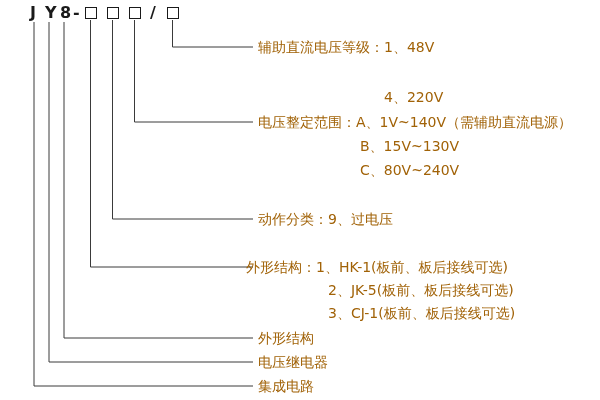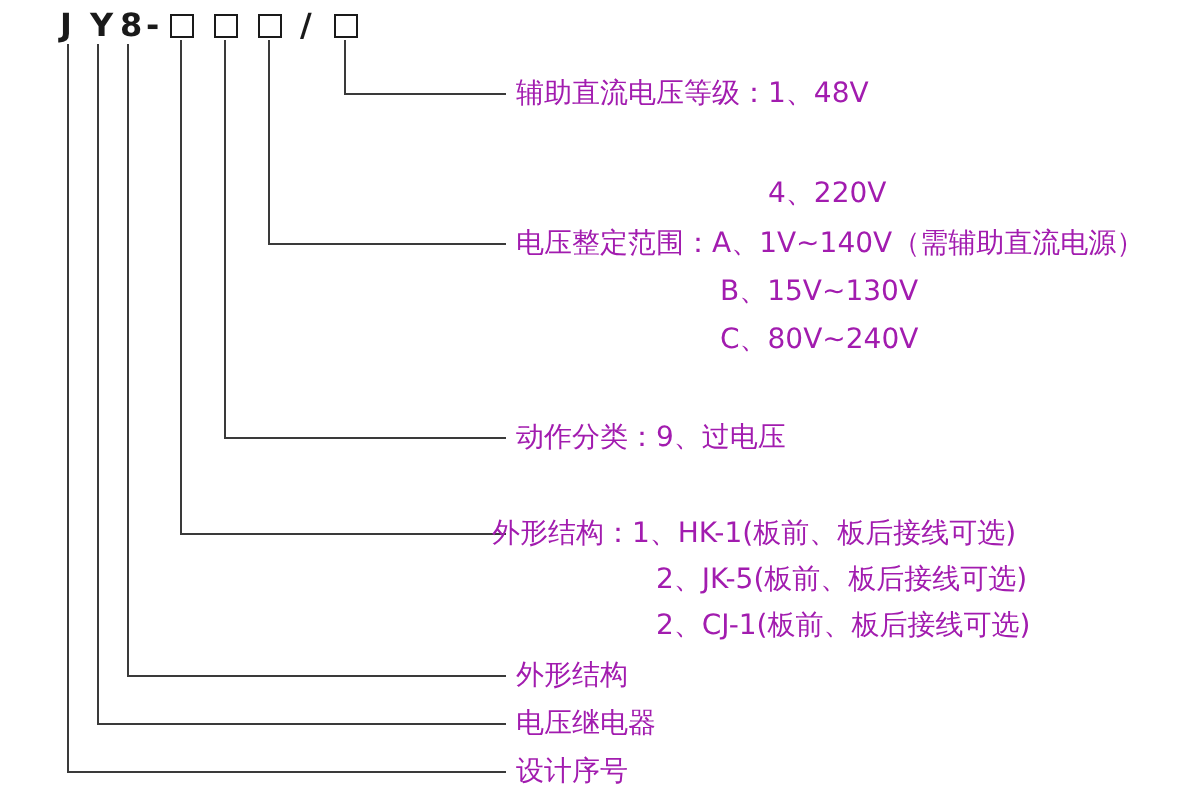--- a/index.html
+++ b/index.html
@@ -26,21 +26,21 @@
     width:12px;height:12px;
     border:1.4px solid #1a1a1a;
     background:#ffffff;
     box-sizing:border-box;
   }
   .row{
     position:absolute;
     font-size:14px;
     line-height:18px;
     white-space:nowrap;
-    color:#a21caf;
+    color:#a16207;
   }
   svg.lines{
     position:absolute;
     left:0;top:0;
     width:600px;height:400px;
   }
   svg.lines path{
     fill:none;
     stroke:#3a3a3a;
     stroke-width:1;
@@ -75,19 +75,19 @@
   <div class="row" style="top:88px;left:384px">4、220V</div>
 
   <div class="row" style="top:113px;left:258px">电压整定范围：A、1V~140V（需辅助直流电源）</div>
   <div class="row" style="top:137px;left:360px">B、15V~130V</div>
   <div class="row" style="top:161px;left:360px">C、80V~240V</div>
 
   <div class="row" style="top:210px;left:258px">动作分类：9、过电压</div>
 
   <div class="row" style="top:258px;left:246px">外形结构：1、HK-1(板前、板后接线可选)</div>
   <div class="row" style="top:281px;left:328px">2、JK-5(板前、板后接线可选)</div>
-  <div class="row" style="top:304px;left:328px">2、CJ-1(板前、板后接线可选)</div>
+  <div class="row" style="top:304px;left:328px">3、CJ-1(板前、板后接线可选)</div>
 
   <div class="row" style="top:329px;left:258px">外形结构</div>
   <div class="row" style="top:353px;left:258px">电压继电器</div>
-  <div class="row" style="top:377px;left:258px">设计序号</div>
+  <div class="row" style="top:377px;left:258px">集成电路</div>
 
 </div>
 
 </body></html>

